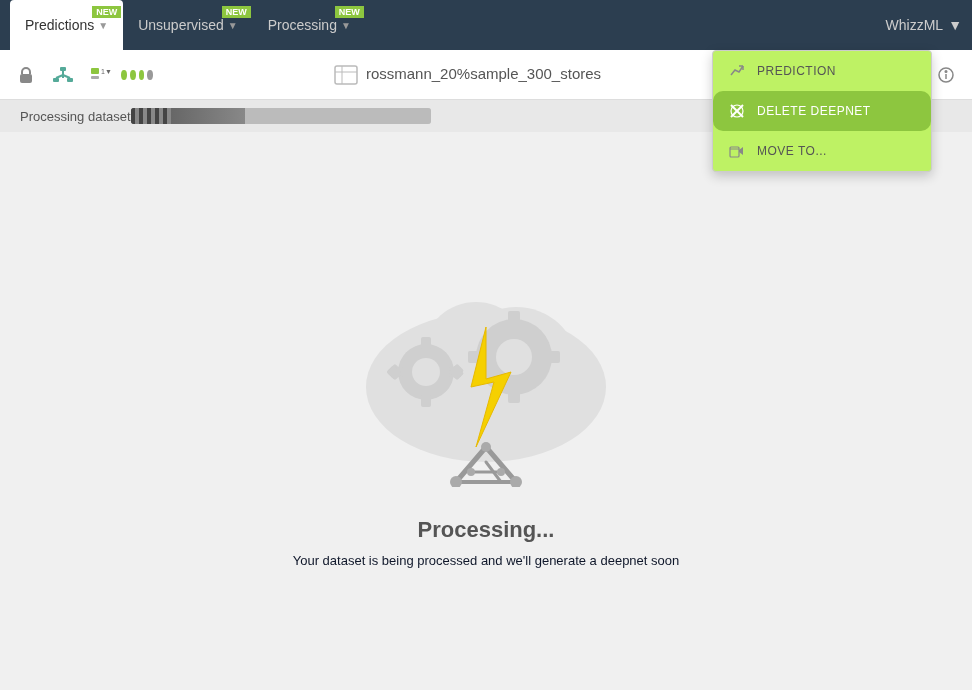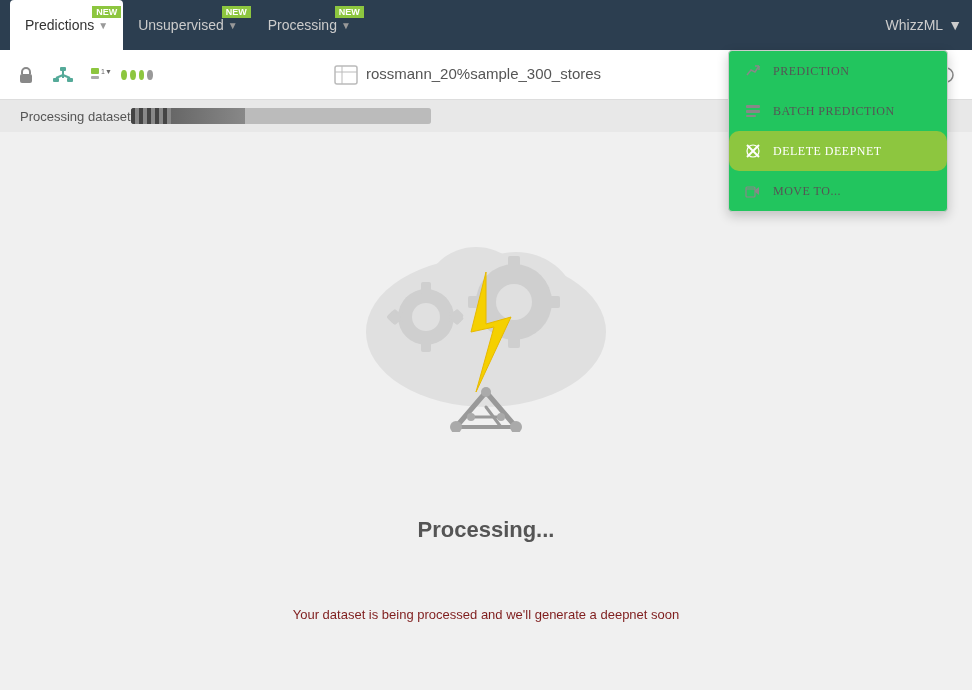--- a/index.html
+++ b/index.html
@@ -122,21 +122,21 @@
     .progress-bar-empty {
       flex: 1;
       background: #bbb;
     }
 
     
     .main-content {
       display: flex;
       flex-direction: column;
       align-items: center;
-      justify-content: space-between;
+      justify-content: center;
       padding: 30px;
       min-height: 520px;
       position: relative;
     }
 
     
     .illustration {
       width: 280px;
       height: 280px;
       display: flex;
@@ -147,36 +147,35 @@
     }
 
     .processing-text {
       font-size: 22px;
       font-weight: bold;
       color: #555;
       margin-bottom: 10px;
     }
     .processing-sub {
       font-size: 13px;
-      color: #7f1d1d;
+      color: #0f172a;
       text-align: center;
     }
 
     
     .dropdown-menu {
       position: absolute;
       top: 50px;
-      right: 24px;
-      background: #22c55e;
+      right: 40px;
+      background: #bef264;
       border: 1px solid #ccc;
       border-radius: 4px;
       box-shadow: 0 4px 12px rgba(0,0,0,0.2);
       min-width: 220px;
       z-index: 100;
-      font-family: Liberation Serif, serif;
     }
     .dropdown-item {
       display: flex;
       align-items: center;
       padding: 10px 14px;
       cursor: pointer;
       font-size: 12px;
       color: #555;
       gap: 10px;
       text-transform: uppercase;
@@ -319,30 +318,20 @@
     <div class="dropdown-item">
       <span class="item-icon">
         <svg width="16" height="16" viewBox="0 0 16 16" fill="none">
           <polyline points="2,12 6,7 10,9 14,3" stroke="#888" stroke-width="1.5"></polyline>
           <line x1="14" y1="3" x2="10" y2="3" stroke="#888" stroke-width="1.5"></line>
           <line x1="14" y1="3" x2="14" y2="7" stroke="#888" stroke-width="1.5"></line>
         </svg>
       </span>
       <span>PREDICTION</span>
     </div>
-    <div class="dropdown-item">
-      <span class="item-icon">
-        <svg width="16" height="16" viewBox="0 0 16 16" fill="none">
-          <rect x="1" y="2" width="14" height="3" rx="1" fill="#888"></rect>
-          <rect x="1" y="7" width="14" height="3" rx="1" fill="#888"></rect>
-          <rect x="1" y="12" width="10" height="2" rx="1" fill="#888"></rect>
-        </svg>
-      </span>
-      <span>BATCH PREDICTION</span>
-    </div>
     <div class="dropdown-item active">
       <span class="item-icon">
         <svg width="16" height="16" viewBox="0 0 16 16" fill="none">
           <line x1="2" y1="2" x2="14" y2="14" stroke="#fff" stroke-width="2"></line>
           <line x1="14" y1="2" x2="2" y2="14" stroke="#fff" stroke-width="2"></line>
           <circle cx="8" cy="8" r="6" stroke="#fff" stroke-width="1.2"></circle>
         </svg>
       </span>
       <span>DELETE DEEPNET</span>
     </div>

